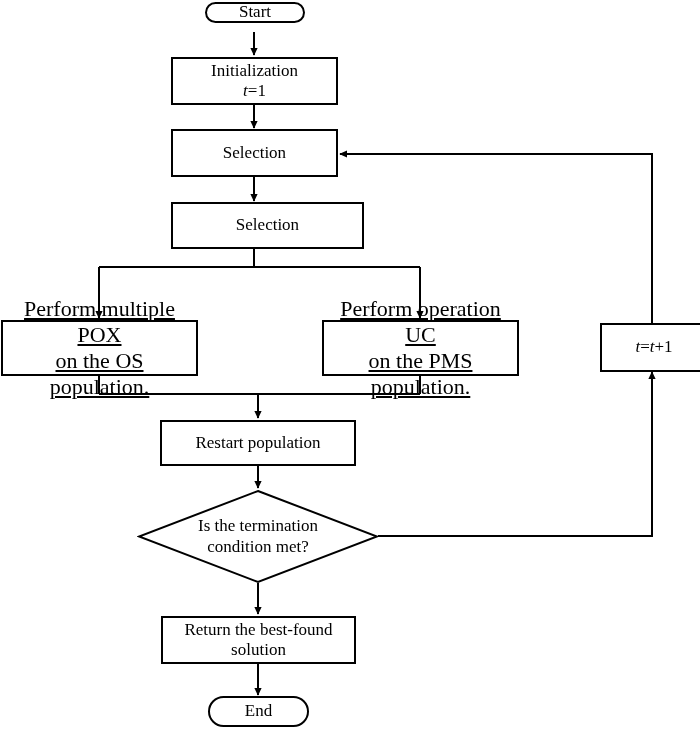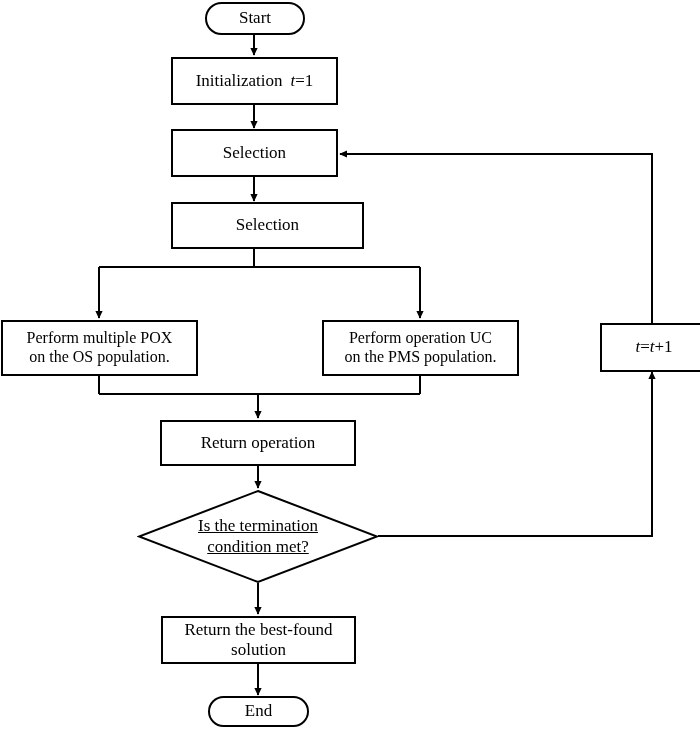--- a/index.html
+++ b/index.html
@@ -42,21 +42,21 @@
   .node-terminal {
     border: 2px solid #000000;
     border-radius: 999px;
   }
   .node-label {
     display: block;
     padding: 0 4px;
     white-space: pre-line;
   }
   .fs17 { font-size: 17px; }
-  .fs16 { font-size: 16px; }
+  .fs16 { font-size: 22px; text-decoration: underline; }
   .ital { font-style: italic; }
   .diamond-wrap {
     position: absolute;
     z-index: 2;
   }
   .diamond-wrap svg {
     position: absolute;
     left: 0;
     top: 0;
   }
@@ -65,21 +65,20 @@
     left: 0;
     top: 0;
     width: 100%;
     height: 100%;
     display: flex;
     align-items: center;
     justify-content: center;
     text-align: center;
     line-height: 1.2;
     white-space: pre-line;
-    text-decoration: underline;
   }
 </style>
 </head>
 <body>
 
 <div id="flowchart-root">
 
   <svg id="edges-layer" viewBox="0 0 700 729" width="700" height="729" xmlns="http://www.w3.org/2000/svg">
     <defs>
       <marker id="arrowhead" markerWidth="9" markerHeight="9" refX="7.4" refY="4.2" orient="auto" markerUnits="userSpaceOnUse">
@@ -113,25 +112,25 @@
       <path d="M258,583 L258,614" marker-end="url(#arrowhead)"></path>
 
       <path d="M258,662 L258,695" marker-end="url(#arrowhead)"></path>
 
       <path d="M378,536 L652,536 L652,372" marker-end="url(#arrowhead)"></path>
 
       <path d="M652,323 L652,154 L340,154" marker-end="url(#arrowhead)"></path>
     </g>
   </svg>
 
-  <div class="node node-terminal fs17" style="left:205px; top:2px; width:100px; height:33px;">
+  <div class="node node-terminal fs17" style="left:205px; top:2px; width:100px; height:21px;">
     <span class="node-label">Start</span>
   </div>
 
-  <div class="node node-rect fs17" style="left:171px; top:57px; width:167px; height:48px; flex-direction:row;">
+  <div class="node node-rect fs17" style="left:171px; top:57px; width:167px; height:48px; flex-direction:column;">
     <span class="node-label">Initialization</span>
     <span class="node-label"><i class="ital">t</i>=1</span>
   </div>
 
   <div class="node node-rect fs17" style="left:171px; top:129px; width:167px; height:48px;">
     <span class="node-label">Selection</span>
   </div>
 
   <div class="node node-rect fs17" style="left:171px; top:202px; width:193px; height:47px;">
     <span class="node-label">Selection</span>
@@ -145,21 +144,21 @@
   <div class="node node-rect fs16" style="left:322px; top:320px; width:197px; height:56px;">
     <span class="node-label">Perform operation UC
 on the PMS population.</span>
   </div>
 
   <div class="node node-rect fs17" style="left:600px; top:323px; width:108px; height:49px;">
     <span class="node-label"><i class="ital">t</i>=<i class="ital">t</i>+1</span>
   </div>
 
   <div class="node node-rect fs17" style="left:160px; top:420px; width:196px; height:46px;">
-    <span class="node-label">Return operation</span>
+    <span class="node-label">Restart population</span>
   </div>
 
   <div class="diamond-wrap" style="left:137px; top:489px; width:242px; height:95px;">
     <svg width="242" height="95" viewBox="0 0 242 95" xmlns="http://www.w3.org/2000/svg">
       <polygon points="121,2 240,47.5 121,93 2,47.5" fill="#ffffff" stroke="#000000" stroke-width="2"></polygon>
     </svg>
     <div class="diamond-text fs17">Is the termination
 condition met?</div>
   </div>
 

